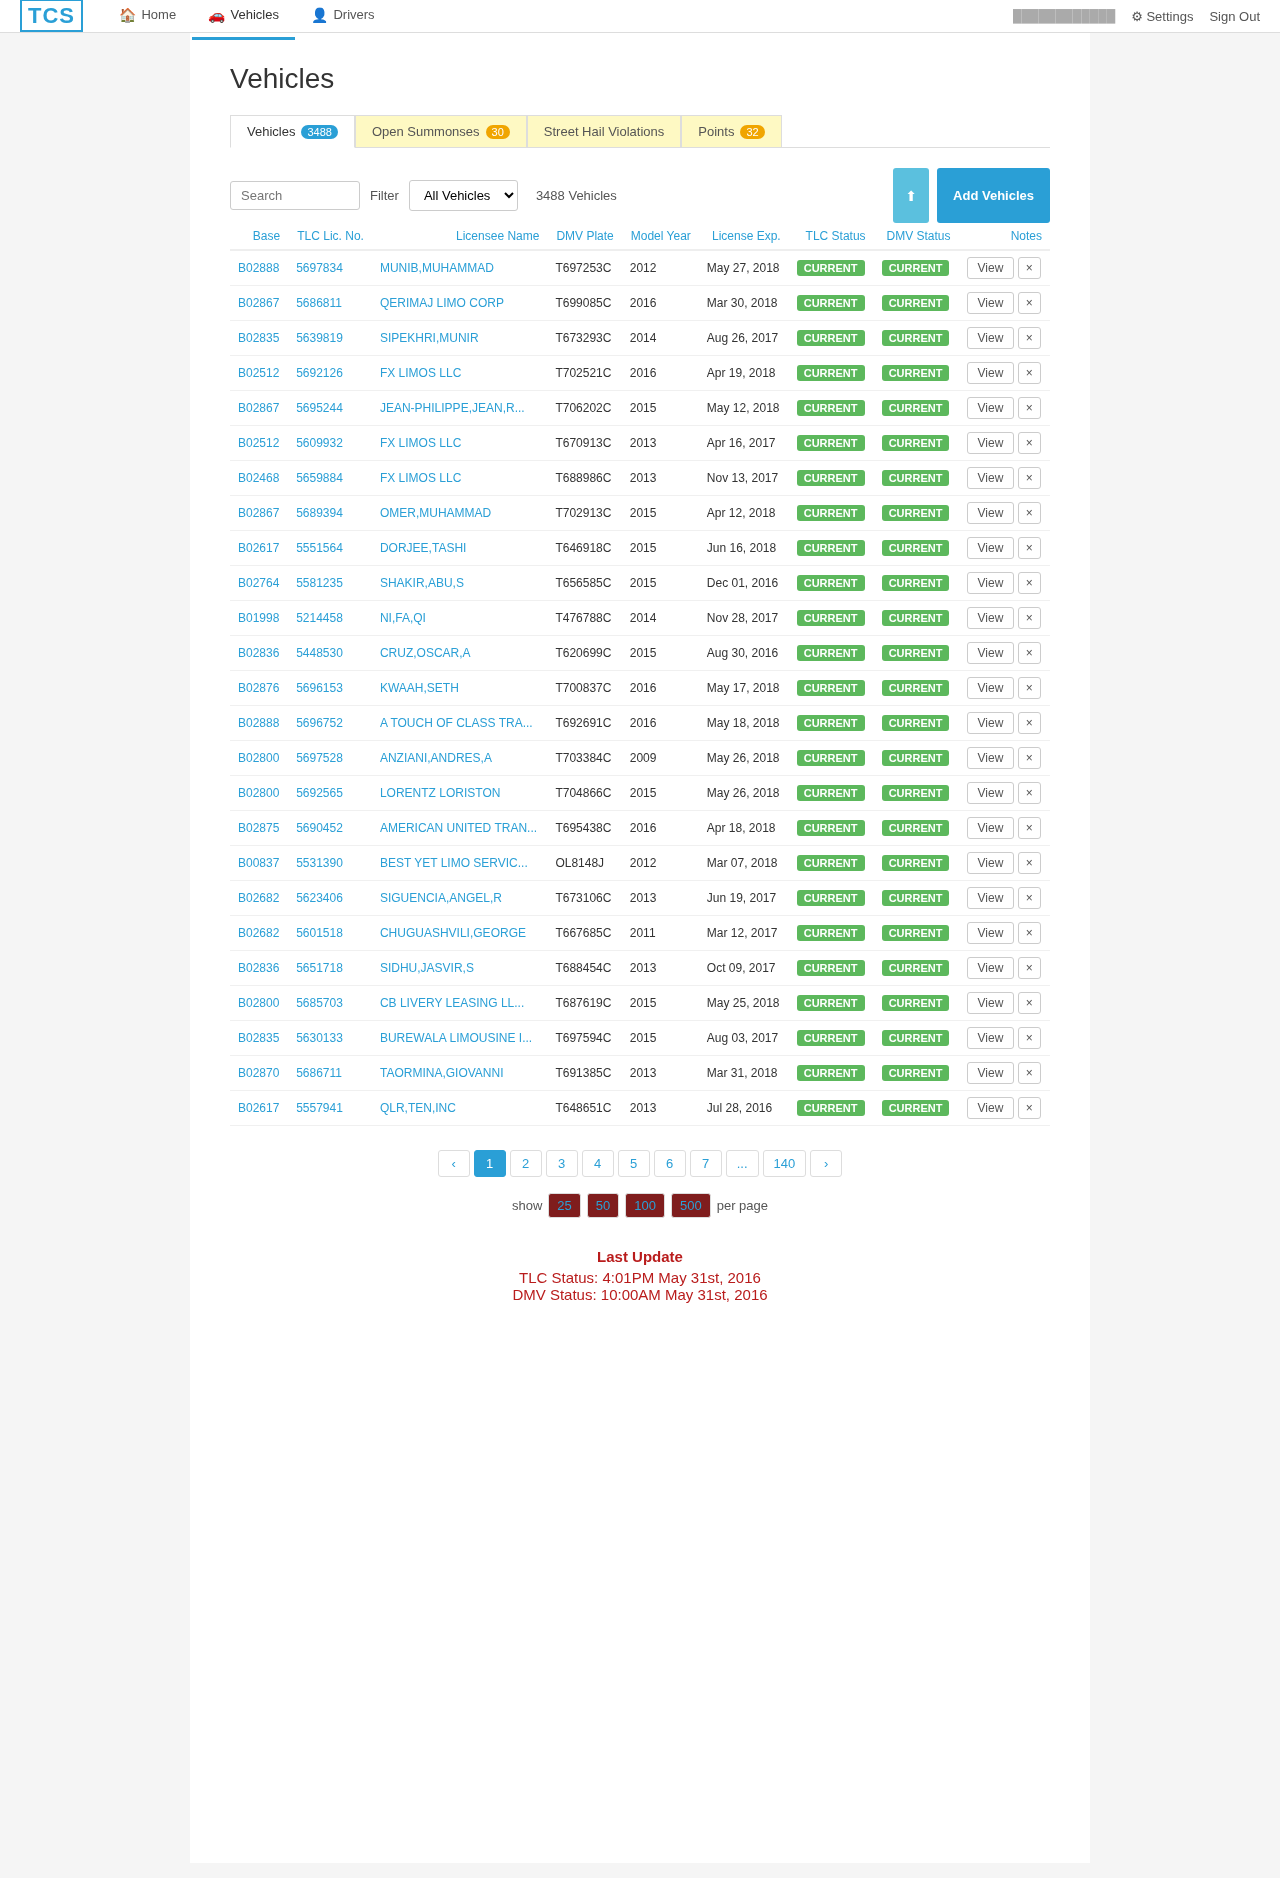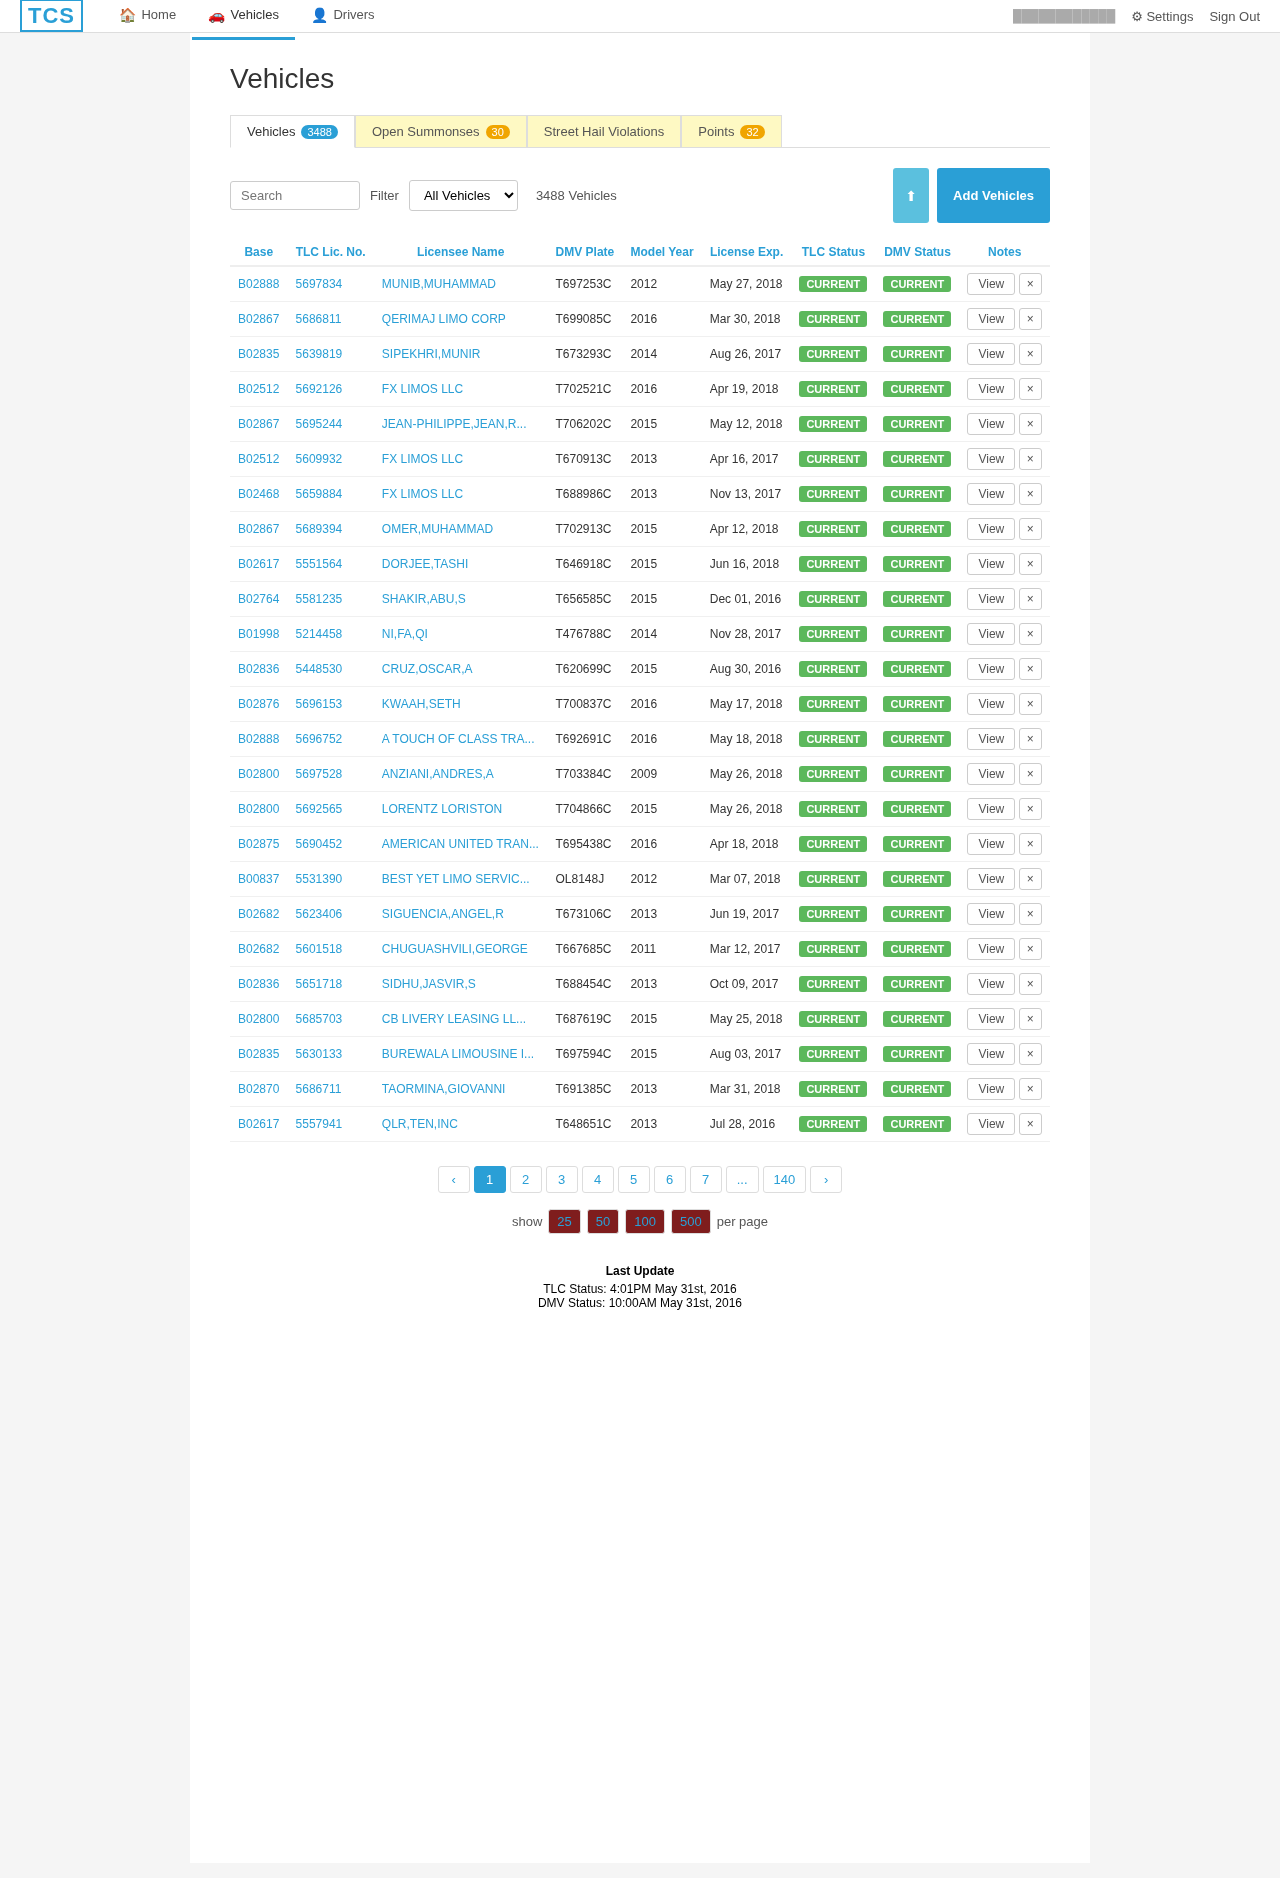--- a/index.html
+++ b/index.html
@@ -23,49 +23,49 @@
     .page-title { font-size: 28px; font-weight: 300; color: #333; margin-bottom: 20px; }
 
     
     .tabs { display: flex; gap: 0; border-bottom: 1px solid #ddd; margin-bottom: 20px; }
     .tab { padding: 8px 16px; cursor: pointer; font-size: 13px; color: #555; border: 1px solid #ddd; border-bottom: none; background: #fef9c3; display: flex; align-items: center; gap: 6px; }
     .tab.active { background: #fff; border-bottom: 1px solid #fff; margin-bottom: -1px; color: #333; }
     .tab-badge { background: #2a9fd6; color: #fff; border-radius: 10px; padding: 1px 6px; font-size: 11px; font-weight: normal; }
     .tab-badge.orange { background: #f0a500; }
 
     
-    .toolbar { display: flex; align-items: center; gap: 10px; margin-bottom: 16px; }
+    .toolbar { display: flex; align-items: center; gap: 10px; }
     .search-input { border: 1px solid #ccc; padding: 6px 10px; border-radius: 3px; font-size: 13px; width: 130px; }
     .filter-label { font-size: 13px; color: #555; }
     .filter-select { border: 1px solid #ccc; padding: 6px 10px; border-radius: 3px; font-size: 13px; background: #fff; }
     .count-label { font-size: 13px; color: #555; margin-left: 8px; }
     .toolbar-right { margin-left: auto; display: flex; gap: 8px; }
     .btn-icon { background: #5bc0de; border: none; color: #fff; padding: 8px 12px; border-radius: 3px; cursor: pointer; font-size: 14px; }
     .btn-add { background: #2a9fd6; border: none; color: #fff; padding: 20px 16px; border-radius: 3px; cursor: pointer; font-size: 13px; font-weight: bold; }
 
     
     .vehicles-table { width: 100%; border-collapse: collapse; font-size: 12px; }
-    .vehicles-table th { text-align: center; padding: 6px 8px; color: #2a9fd6; font-weight: bold; font-size: 12px; border-bottom: 2px solid #eee; white-space: nowrap; }
+    .vehicles-table th { text-align: right; padding: 6px 8px; color: #2a9fd6; font-weight: normal; font-size: 12px; border-bottom: 2px solid #eee; white-space: nowrap; }
     .vehicles-table td { padding: 6px 8px; border-bottom: 1px solid #f0f0f0; vertical-align: middle; }
     .link-blue { color: #2a9fd6; text-decoration: none; }
     .badge-current { background: #5cb85c; color: #fff; border-radius: 3px; padding: 2px 7px; font-size: 11px; font-weight: bold; display: inline-block; }
     .btn-view { border: 1px solid #ccc; background: #fff; padding: 3px 10px; border-radius: 3px; cursor: pointer; font-size: 12px; color: #555; }
     .btn-x { border: 1px solid #ccc; background: #fff; padding: 3px 7px; border-radius: 3px; cursor: pointer; font-size: 12px; color: #555; }
 
     
     .pagination { display: flex; justify-content: center; align-items: center; gap: 4px; margin: 24px 0 16px; }
     .page-btn { border: 1px solid #ddd; background: #fff; padding: 5px 10px; border-radius: 3px; cursor: pointer; font-size: 13px; color: #2a9fd6; min-width: 32px; text-align: center; }
     .page-btn.active { background: #2a9fd6; color: #fff; border-color: #2a9fd6; }
 
     
     .per-page { display: flex; justify-content: center; align-items: center; gap: 6px; margin-bottom: 30px; font-size: 13px; color: #555; }
     .per-page-btn { border: 1px solid #ddd; background: #7f1d1d; padding: 4px 8px; border-radius: 3px; cursor: pointer; font-size: 13px; color: #2a9fd6; }
 
     
-    .last-update { text-align: center; font-size: 12px; color: #000000; margin-bottom: 40px; }
+    .last-update { text-align: center; font-size: 15px; color: #b91c1c; margin-bottom: 40px; }
     .last-update .title { font-weight: bold; margin-bottom: 4px; }
   </style>
 </head>
 <body>
 
 <nav class="navbar">
   <div class="navbar-brand">
     <span class="tcs">TCS</span>
   </div>
   <div class="nav-links">

